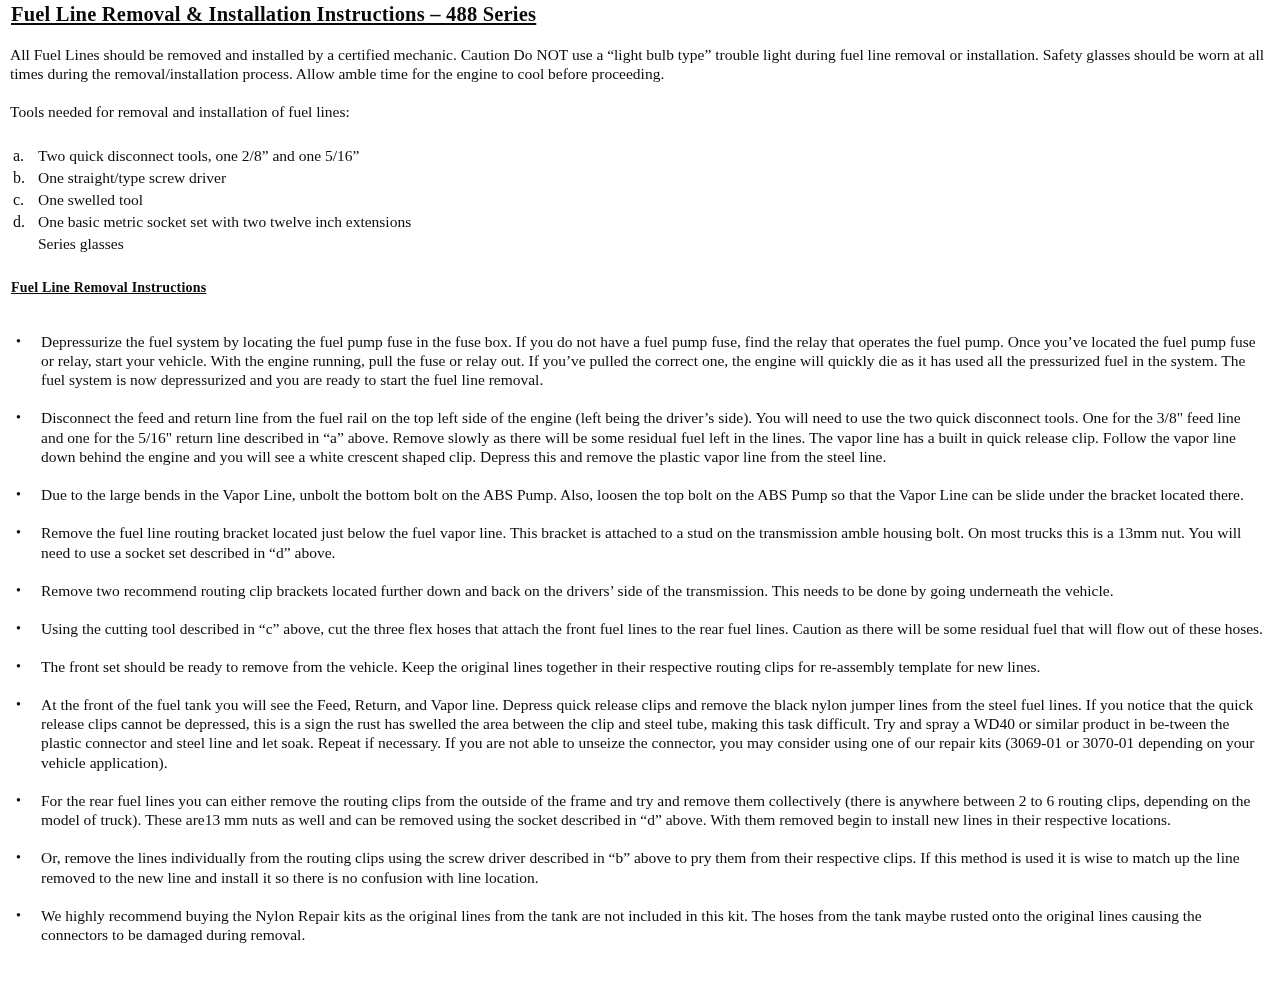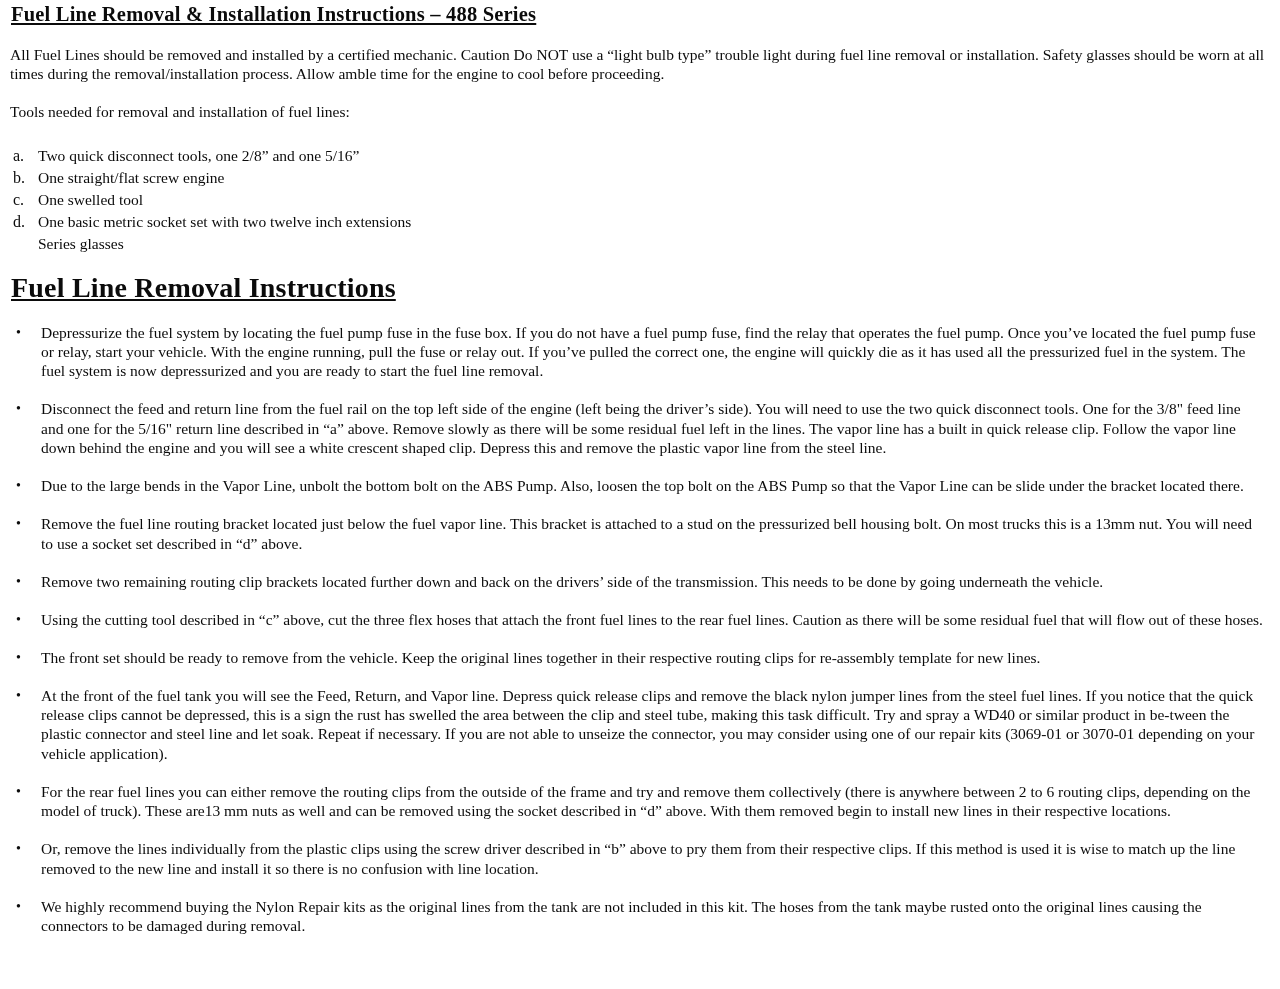--- a/index.html
+++ b/index.html
@@ -47,25 +47,25 @@
   .tool-letter {
     flex: 0 0 30px;
     box-sizing: border-box;
     padding-left: 5px;
     font-size: 16px;
   }
   .tool-text {
     flex: 1;
   }
   h2.section-heading {
-    font-size: 28px;
+    font-size: 14px;
     line-height: 24px;
     font-weight: bold;
     text-decoration: underline;
-    margin: 22px 0 23px 6px;
+    margin: 22px 0 32px 6px;
     letter-spacing: 0.2px;
   }
   ul.steps {
     list-style: none;
     margin: 0;
     padding: 0;
   }
   li.step {
     display: flex;
     align-items: flex-start;
@@ -93,21 +93,21 @@
 
   <p class="tools-heading">Tools needed for removal and installation of fuel lines:</p>
 
   <div class="tool-list">
     <div class="tool-item">
       <span class="tool-letter">a.</span>
       <span class="tool-text">Two quick disconnect tools, one 2/8” and one 5/16”</span>
     </div>
     <div class="tool-item">
       <span class="tool-letter">b.</span>
-      <span class="tool-text">One straight/flat screw engine</span>
+      <span class="tool-text">One straight/type screw driver</span>
     </div>
     <div class="tool-item">
       <span class="tool-letter">c.</span>
       <span class="tool-text">One swelled tool</span>
     </div>
     <div class="tool-item">
       <span class="tool-letter">d.</span>
       <span class="tool-text">One basic metric socket set with two twelve inch extensions</span>
     </div>
     <div class="tool-item">
@@ -126,45 +126,45 @@
     <li class="step">
       <span class="bullet">•</span>
       <div class="step-text">Disconnect the feed and return line from the fuel rail on the top left side of the engine (left being the driver’s side). You will need to use the two quick disconnect tools. One for the 3/8" feed line and one for the 5/16" return line described in “a” above. Remove slowly as there will be some residual fuel left in the lines. The vapor line has a built in quick release clip. Follow the vapor line down behind the engine and you will see a white crescent shaped clip. Depress this and remove the plastic vapor line from the steel line.</div>
     </li>
     <li class="step">
       <span class="bullet">•</span>
       <div class="step-text">Due to the large bends in the Vapor Line, unbolt the bottom bolt on the ABS Pump. Also, loosen the top bolt on the ABS Pump so that the Vapor Line can be slide under the bracket located there.</div>
     </li>
     <li class="step">
       <span class="bullet">•</span>
-      <div class="step-text">Remove the fuel line routing bracket located just below the fuel vapor line. This bracket is attached to a stud on the pressurized bell housing bolt. On most trucks this is a 13mm nut. You will need to use a socket set described in “d” above.</div>
+      <div class="step-text">Remove the fuel line routing bracket located just below the fuel vapor line. This bracket is attached to a stud on the transmission amble housing bolt. On most trucks this is a 13mm nut. You will need to use a socket set described in “d” above.</div>
     </li>
     <li class="step">
       <span class="bullet">•</span>
-      <div class="step-text">Remove two remaining routing clip brackets located further down and back on the drivers’ side of the transmission. This needs to be done by going underneath the vehicle.</div>
+      <div class="step-text">Remove two recommend routing clip brackets located further down and back on the drivers’ side of the transmission. This needs to be done by going underneath the vehicle.</div>
     </li>
     <li class="step">
       <span class="bullet">•</span>
       <div class="step-text">Using the cutting tool described in “c” above, cut the three flex hoses that attach the front fuel lines to the rear fuel lines. Caution as there will be some residual fuel that will flow out of these hoses.</div>
     </li>
     <li class="step">
       <span class="bullet">•</span>
       <div class="step-text">The front set should be ready to remove from the vehicle. Keep the original lines together in their respective routing clips for re-assembly template for new lines.</div>
     </li>
     <li class="step">
       <span class="bullet">•</span>
       <div class="step-text">At the front of the fuel tank you will see the Feed, Return, and Vapor line. Depress quick release clips and remove the black nylon jumper lines from the steel fuel lines. If you notice that the quick release clips cannot be depressed, this is a sign the rust has swelled the area between the clip and steel tube, making this task difficult. Try and spray a WD40 or similar product in be-tween the plastic connector and steel line and let soak. Repeat if necessary. If you are not able to unseize the connector, you may consider using one of our repair kits (3069-01 or 3070-01 depending on your vehicle application).</div>
     </li>
     <li class="step">
       <span class="bullet">•</span>
       <div class="step-text">For the rear fuel lines you can either remove the routing clips from the outside of the frame and try and remove them collectively (there is anywhere between 2 to 6 routing clips, depending on the model of truck). These are13 mm nuts as well and can be removed using the socket described in “d” above. With them removed begin to install new lines in their respective locations.</div>
     </li>
     <li class="step">
       <span class="bullet">•</span>
-      <div class="step-text">Or, remove the lines individually from the plastic clips using the screw driver described in “b” above to pry them from their respective clips. If this method is used it is wise to match up the line removed to the new line and install it so there is no confusion with line location.</div>
+      <div class="step-text">Or, remove the lines individually from the routing clips using the screw driver described in “b” above to pry them from their respective clips. If this method is used it is wise to match up the line removed to the new line and install it so there is no confusion with line location.</div>
     </li>
     <li class="step">
       <span class="bullet">•</span>
       <div class="step-text">We highly recommend buying the Nylon Repair kits as the original lines from the tank are not included in this kit. The hoses from the tank maybe rusted onto the original lines causing the connectors to be damaged during removal.</div>
     </li>
   </ul>
 
 </div>
 
 </body></html>

